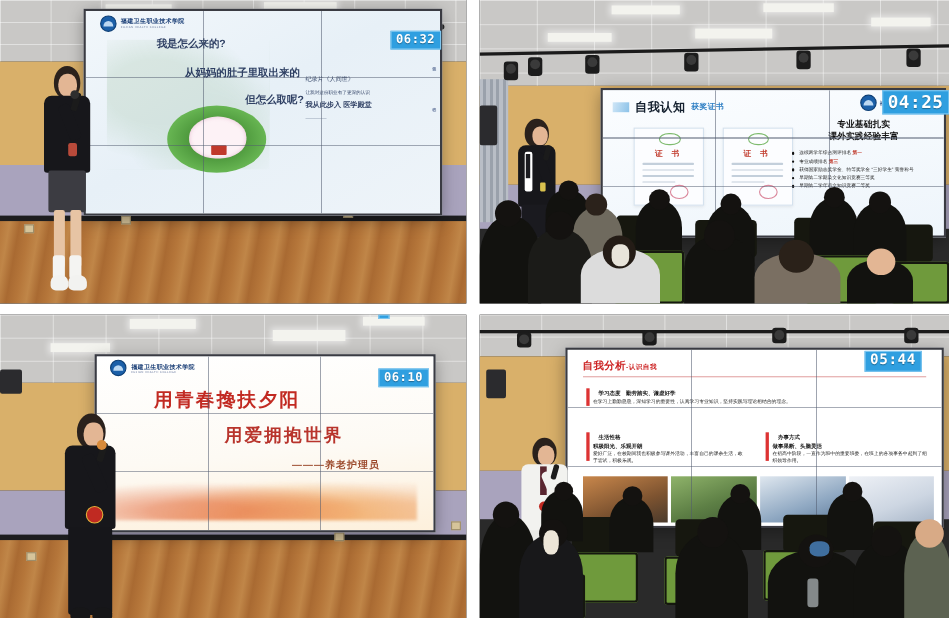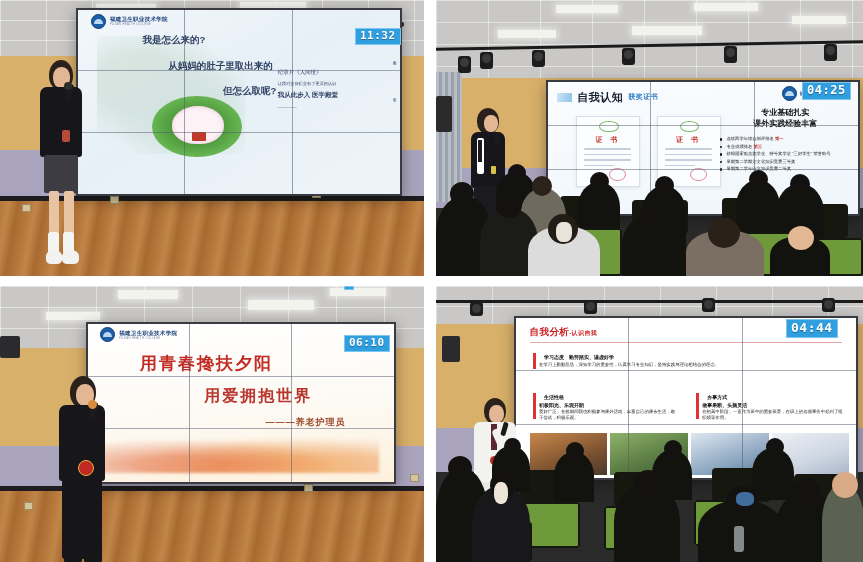--- a/index.html
+++ b/index.html
@@ -196,21 +196,21 @@
           <div class="r1">纪录片《人间世》</div>
           <div class="r2">让我对这份职业有了更深的认识</div>
           <div class="r3">我从此步入 医学殿堂</div>
           <div class="r4">——————</div>
         </div>
         <div class="vtext" style="top:26%">生命的诞生</div>
         <div class="vtext" style="top:46%">医者仁心</div>
       </div>
       <div class="wallseams"></div>
     </div>
-    <div class="timer" style="left:355px;top:28px;font-size:11px">11:32</div>
+    <div class="timer" style="left:355px;top:28px;font-size:11px">06:32</div>
 
     <div class="person" style="left:34px;top:60px;width:60px;height:216px">
       <div class="head" style="left:15px;top:0;width:24px;height:30px"></div>
       <div class="face" style="left:19px;top:7px;width:17px;height:21px"></div>
       <div class="torso" style="left:6px;top:27px;width:42px;height:70px"></div>
       <div class="arm" style="left:24px;top:34px;width:11px;height:34px;transform:rotate(-22deg)"></div>
       <div class="mic" style="left:32px;top:24px;width:6px;height:17px;transform:rotate(16deg)"></div>
       <div style="position:absolute;left:30px;top:22px;width:8px;height:8px;border-radius:50%;background:#2e2e2e"></div>
       <div style="position:absolute;left:28px;top:70px;width:8px;height:12px;background:#b84a3a;border-radius:2px"></div>
       <div class="leg" style="left:10px;top:95px;width:34px;height:38px;background:#3c3c42;border-radius:2px"></div>
@@ -284,21 +284,21 @@
             <li><span>连续两学年综合测评排名 </span><em>第一</em></li>
             <li><span>专业成绩排名 </span><em>第三</em></li>
             <li><span>获得国家励志奖学金、特等奖学金 “三好学生” 荣誉称号</span><em></em></li>
             <li><span>早期第二学期染文化知识竞赛三等奖</span><em></em></li>
             <li><span>早期第二学年语文知识竞赛二等奖</span><em></em></li>
           </ul>
         </div>
       </div>
       <div class="wallseams"></div>
     </div>
-    <div class="timer" style="left:366px;top:82px;font-size:12px">04:25</div>
+    <div class="timer" style="left:366px;top:82px;font-size:16px">04:25</div>
 
     <div class="person" style="left:33px;top:108px;width:44px;height:110px">
       <div class="head" style="left:8px;top:0;width:22px;height:26px"></div>
       <div class="face" style="left:15px;top:7px;width:14px;height:17px"></div>
       <div class="torso" style="left:2px;top:24px;width:34px;height:56px"></div>
       <div class="arm" style="left:20px;top:30px;width:9px;height:28px;transform:rotate(-20deg)"></div>
       <div class="mic" style="left:26px;top:24px;width:5px;height:14px;transform:rotate(14deg)"></div>
       <div style="position:absolute;left:8px;top:30px;width:7px;height:36px;background:#fff;border-radius:2px"></div>
       <div style="position:absolute;left:9px;top:32px;width:4px;height:22px;background:#1b1b20"></div>
       <div style="position:absolute;left:22px;top:58px;width:5px;height:8px;background:#d9c14e;border-radius:1px"></div>
@@ -434,21 +434,21 @@
         </div>
         <div class="strip">
           <div class="ph-a"></div>
           <div class="ph-b"></div>
           <div class="ph-c"></div>
           <div class="ph-d"></div>
         </div>
       </div>
       <div class="wallseams"></div>
     </div>
-    <div class="timer" style="left:350px;top:33px;font-size:13px">04:44</div>
+    <div class="timer" style="left:350px;top:33px;font-size:13px">05:44</div>
 
     <div class="person" style="left:38px;top:112px;width:52px;height:110px">
       <div class="head" style="left:10px;top:0;width:22px;height:26px"></div>
       <div class="face" style="left:15px;top:7px;width:15px;height:18px"></div>
       <div style="position:absolute;left:0;top:24px;width:42px;height:62px;background:#f2f2ef;border-radius:6px 6px 3px 3px"></div>
       <div style="position:absolute;left:17px;top:26px;width:6px;height:26px;background:#5a2630"></div>
       <div class="arm" style="left:22px;top:30px;width:9px;height:26px;background:#f2f2ef;transform:rotate(-24deg)"></div>
       <div class="mic" style="left:28px;top:24px;width:5px;height:14px;transform:rotate(16deg)"></div>
       <div style="position:absolute;left:16px;top:58px;width:9px;height:9px;border-radius:50%;background:#c02a22"></div>
       <div style="position:absolute;left:4px;top:84px;width:34px;height:34px;background:#e9e9e5"></div>

